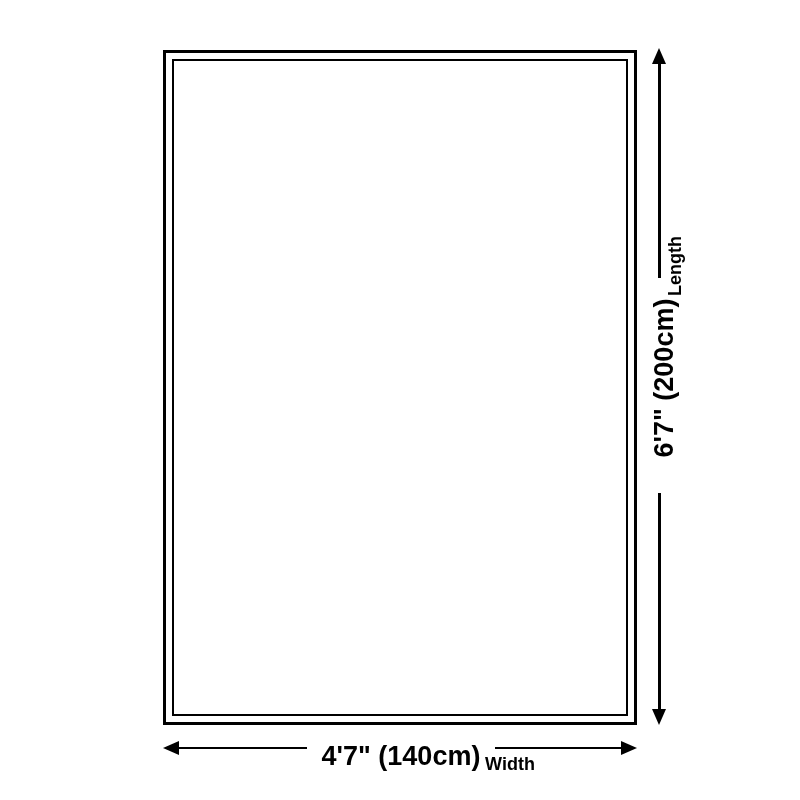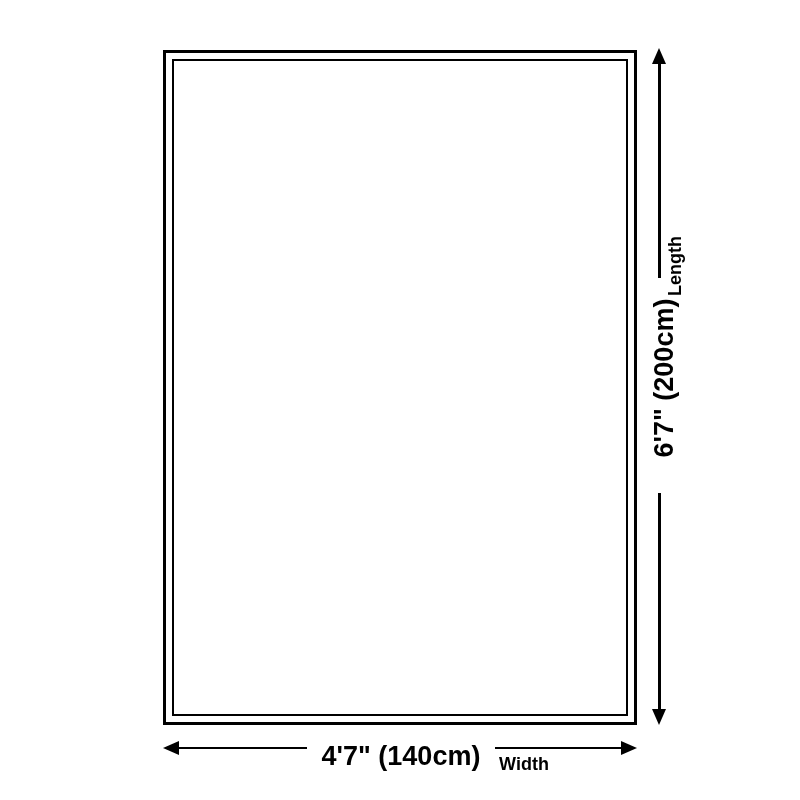--- a/index.html
+++ b/index.html
@@ -80,21 +80,21 @@
     left: 675px; top: 266px;
     font-size: 18px;
     transform: translate(-50%, -50%) rotate(-90deg);
   }
   .width-value {
     left: 401px; top: 756px;
     font-size: 27px;
     transform: translate(-50%, -50%);
   }
   .width-label {
-    left: 524px; top: 764px;
+    left: 510px; top: 764px;
     font-size: 18px;
     transform: translate(-50%, -50%);
   }
 </style>
 </head>
 <body>
 
 <div class="canvas">
 
   <div class="rect-outer">

